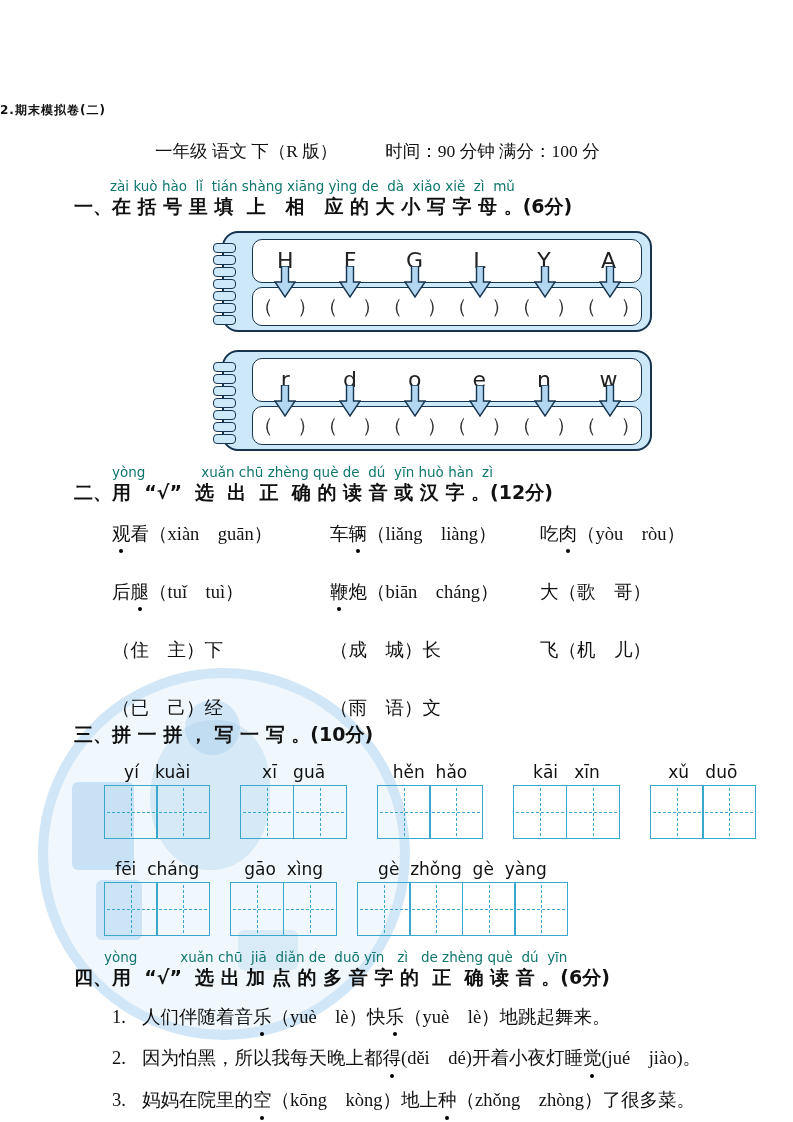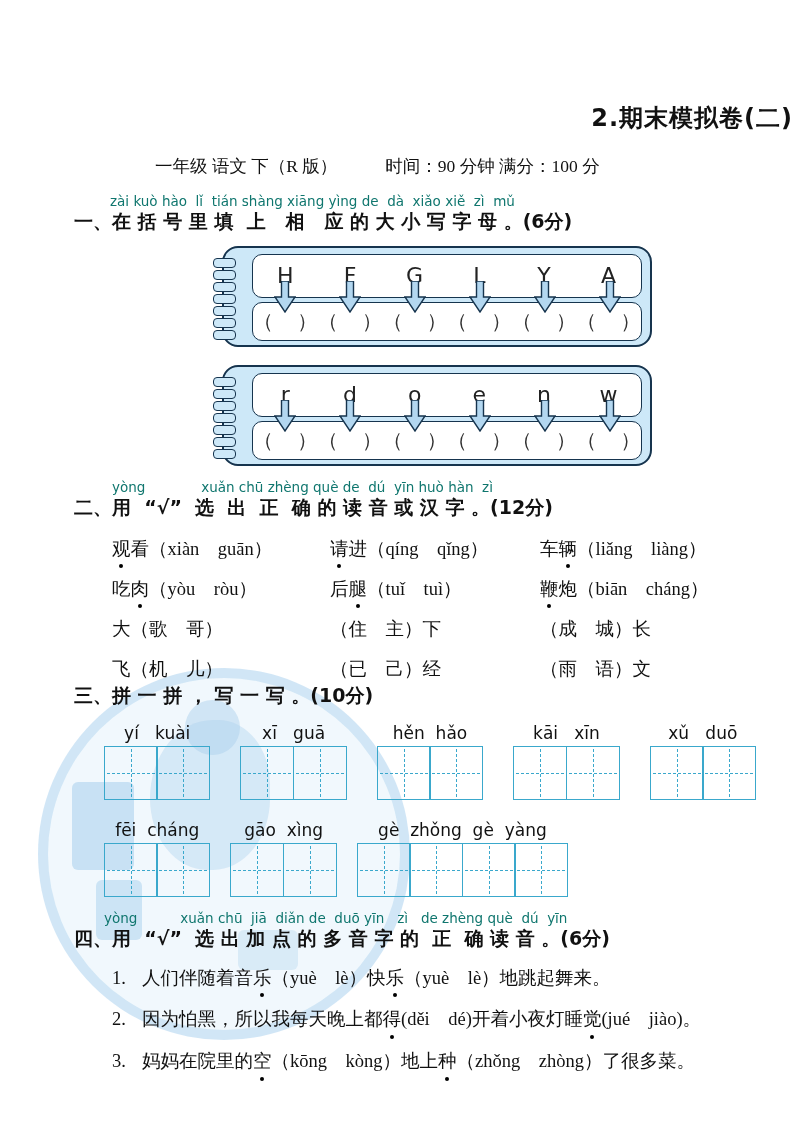--- a/index.html
+++ b/index.html
@@ -20,21 +20,21 @@
   .wm-blob2 { position:absolute; left:185px; top:700px; width:55px; height:55px;
     border-radius:50%; background:rgba(168,207,236,0.45); }
   .wm-rect1 { position:absolute; left:72px; top:782px; width:62px; height:88px;
     background:rgba(150,198,232,0.45); border-radius:6px; }
   .wm-rect2 { position:absolute; left:96px; top:880px; width:46px; height:60px;
     background:rgba(150,198,232,0.40); border-radius:6px; }
   .wm-rect3 { position:absolute; left:238px; top:930px; width:60px; height:40px;
     background:rgba(168,207,236,0.32); border-radius:6px; }
 
   
-  .title { margin:102px 0 0; text-align:right; font-size:24px; font-weight:bold;
+  .title { margin:102px 0 0; text-align:left; font-size:12px; font-weight:bold;
     font-family:"DejaVu Sans", sans-serif; letter-spacing:1px; }
   .meta { display:flex; margin:20px 0 0 155px; font-size:17.5px; white-space:pre; }
   .meta-right { margin-left:48px; }
 
   
   .pinyin { font-family:"DejaVu Sans", sans-serif; font-size:13.5px; color:#0f766e;
     white-space:pre; line-height:1.05; }
   .heading { font-family:"DejaVu Sans", sans-serif; font-weight:bold; font-size:19px;
     white-space:pre; line-height:1.2; }
   .p-s1 { margin:16px 0 0 110px; }  .h-s1 { margin:2px 0 0 74px; }
@@ -55,21 +55,21 @@
   .nb-bottom { position:absolute; left:28px; right:8px; top:54px; height:37px; background:#fff;
     border:1.8px solid #16344e; border-radius:10px; display:flex; justify-content:space-around;
     align-items:center; }
   .nb-arrows { position:absolute; left:28px; right:8px; top:33px; height:34px; display:flex;
     justify-content:space-around; z-index:2; pointer-events:none; }
   .nb-arrows .aw { width:26px; display:flex; justify-content:center; }
   .pp { display:flex; gap:24px; font-size:20px; color:#333; }
 
   
   .s2grid { margin:18px 0 0 112px; display:grid; grid-template-columns:218px 210px 1fr;
-    row-gap:15px; font-size:18.5px; }
+    row-gap:33px; font-size:18.5px; }
   .s2item { white-space:pre; line-height:1.35; }
 
   
   .dotchar { position:relative; display:inline-block; }
   .dotchar::after { content:""; position:absolute; left:50%; margin-left:-2px; bottom:-6px;
     width:4px; height:4px; border-radius:50%; background:#000; }
 
   
   .grow { display:flex; }
   .grow1 { margin:14px 0 0 104px; gap:30px; }
@@ -267,21 +267,20 @@
             <span>）</span>
           </span>
       </div>
     </div>
 
     <div class="pinyin p-s2">yòng             xuǎn chū zhèng què de  dú  yīn huò hàn  zì</div>
     <div class="heading h-s2">二、用  “√”  选  出  正  确 的 读 音 或 汉 字 。(12分)</div>
 
     <div class="s2grid">
       <div class="s2item"><span class="dotchar">观</span><span>看（xiàn　guān）</span></div>
-      <div class="s2item"><span class="dotchar">请</span><span>进（qíng　qǐng）</span></div>
       <div class="s2item"><span>车</span><span class="dotchar">辆</span><span>（liǎng　liàng）</span></div>
       <div class="s2item"><span>吃</span><span class="dotchar">肉</span><span>（yòu　ròu）</span></div>
       <div class="s2item"><span>后</span><span class="dotchar">腿</span><span>（tuǐ　tuì）</span></div>
       <div class="s2item"><span class="dotchar">鞭</span><span>炮（biān　cháng）</span></div>
       <div class="s2item"><span>大（歌　哥）</span></div>
       <div class="s2item"><span>（住　主）下</span></div>
       <div class="s2item"><span>（成　城）长</span></div>
       <div class="s2item"><span>飞（机　儿）</span></div>
       <div class="s2item"><span>（已　己）经</span></div>
       <div class="s2item"><span>（雨　语）文</span></div>

